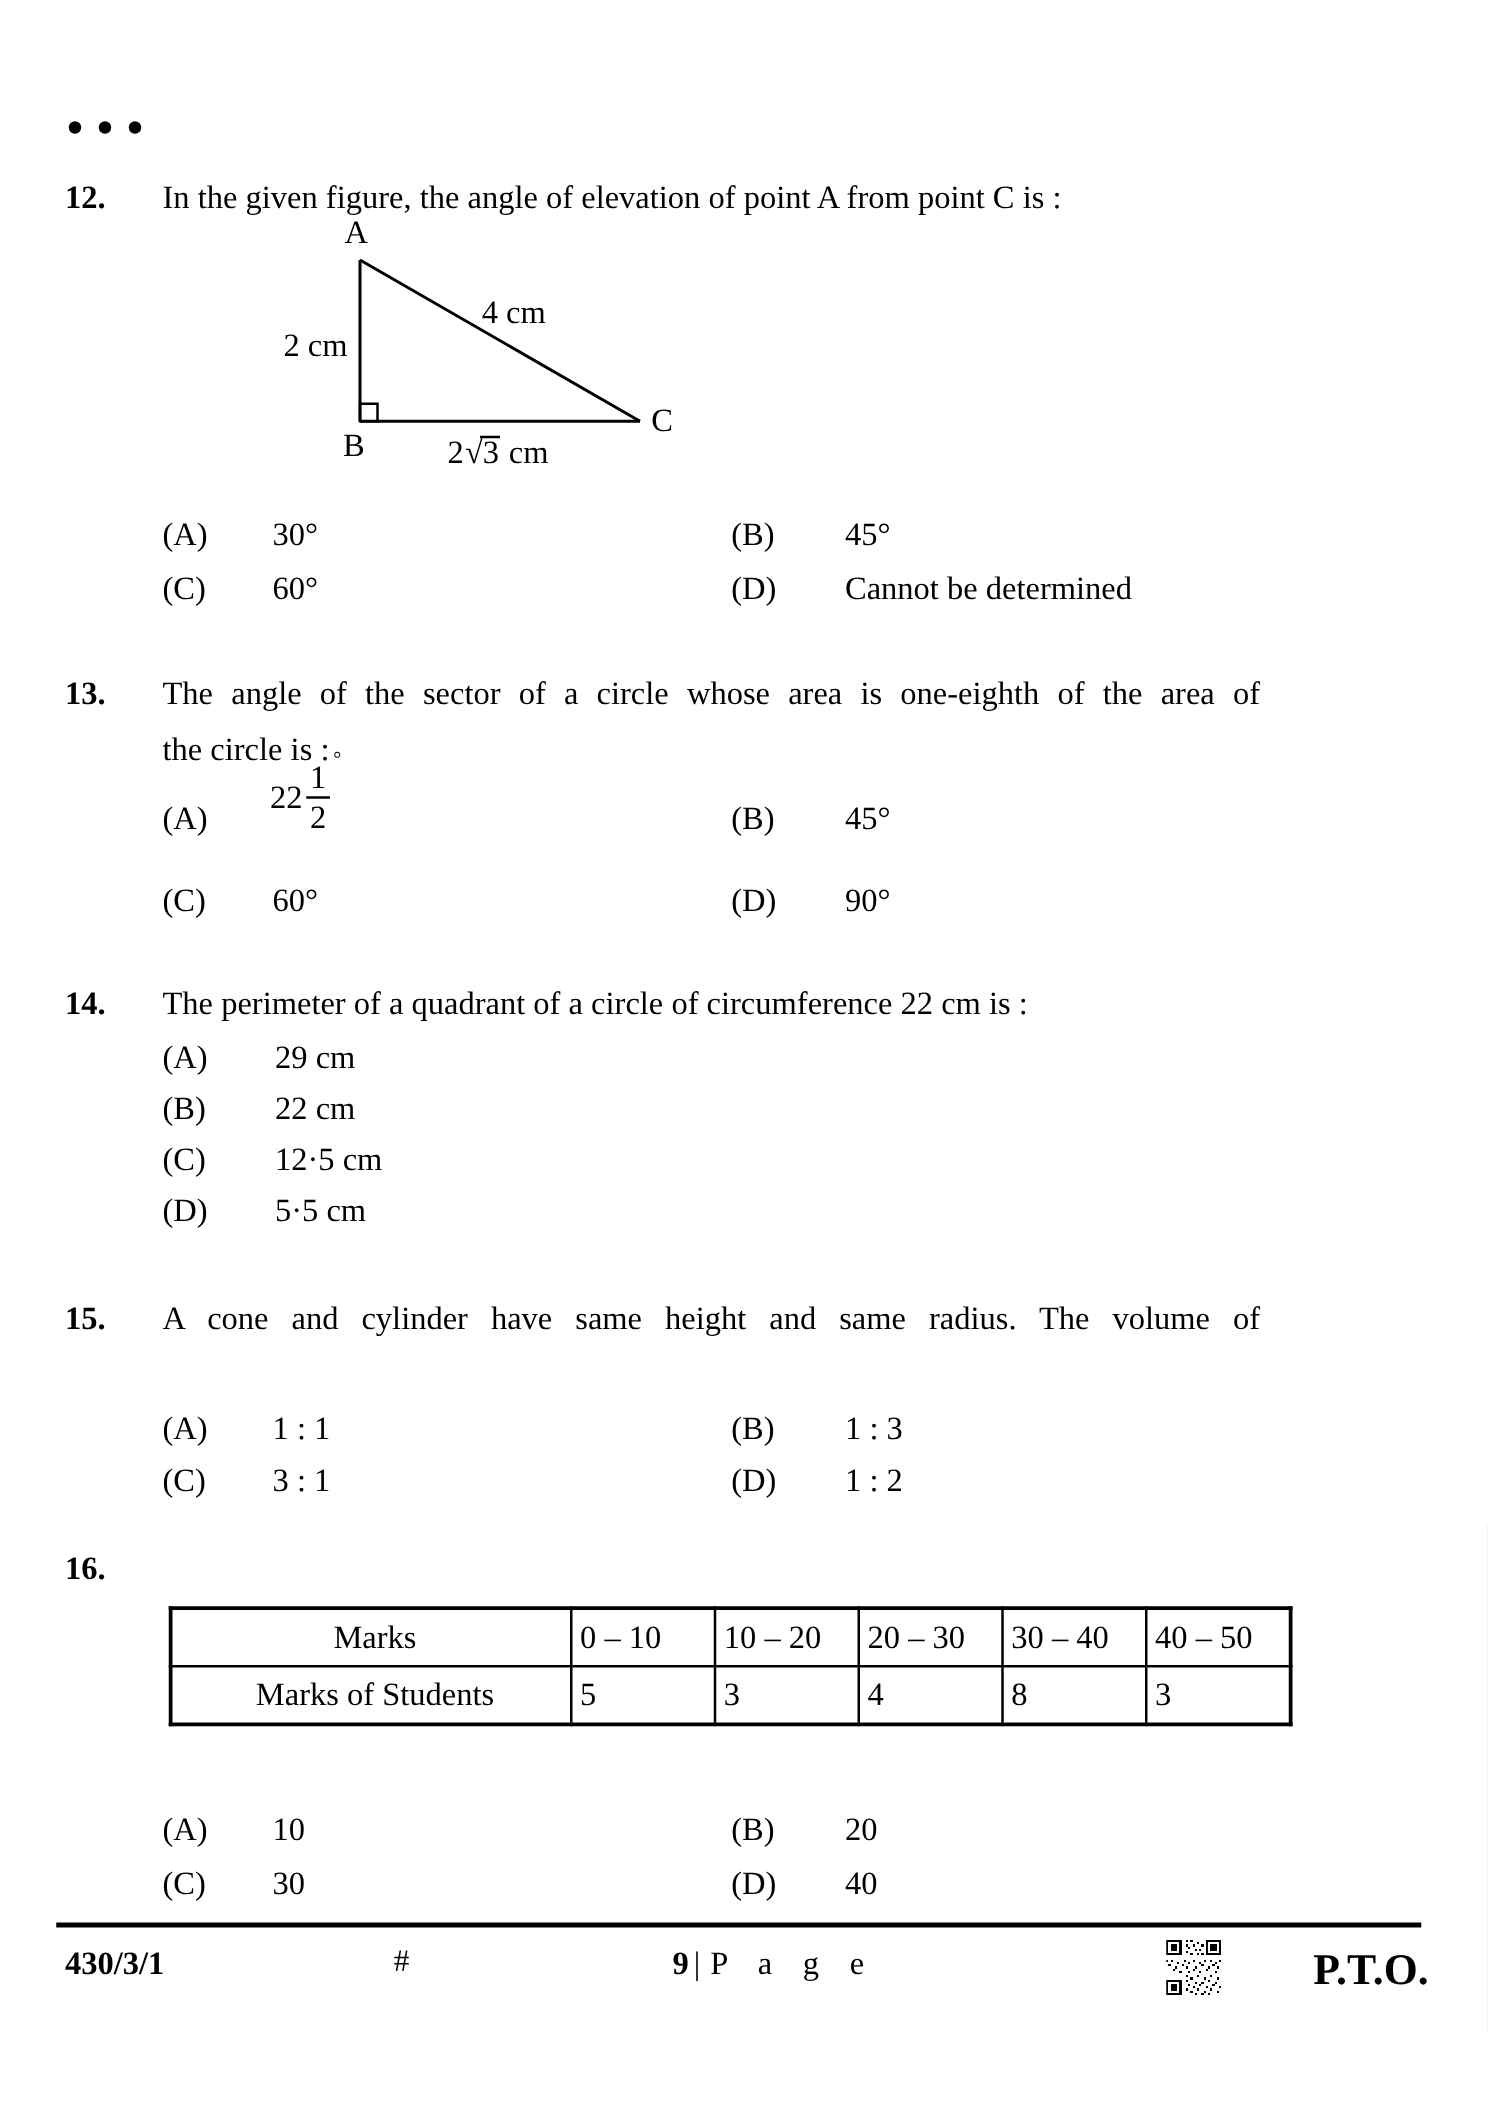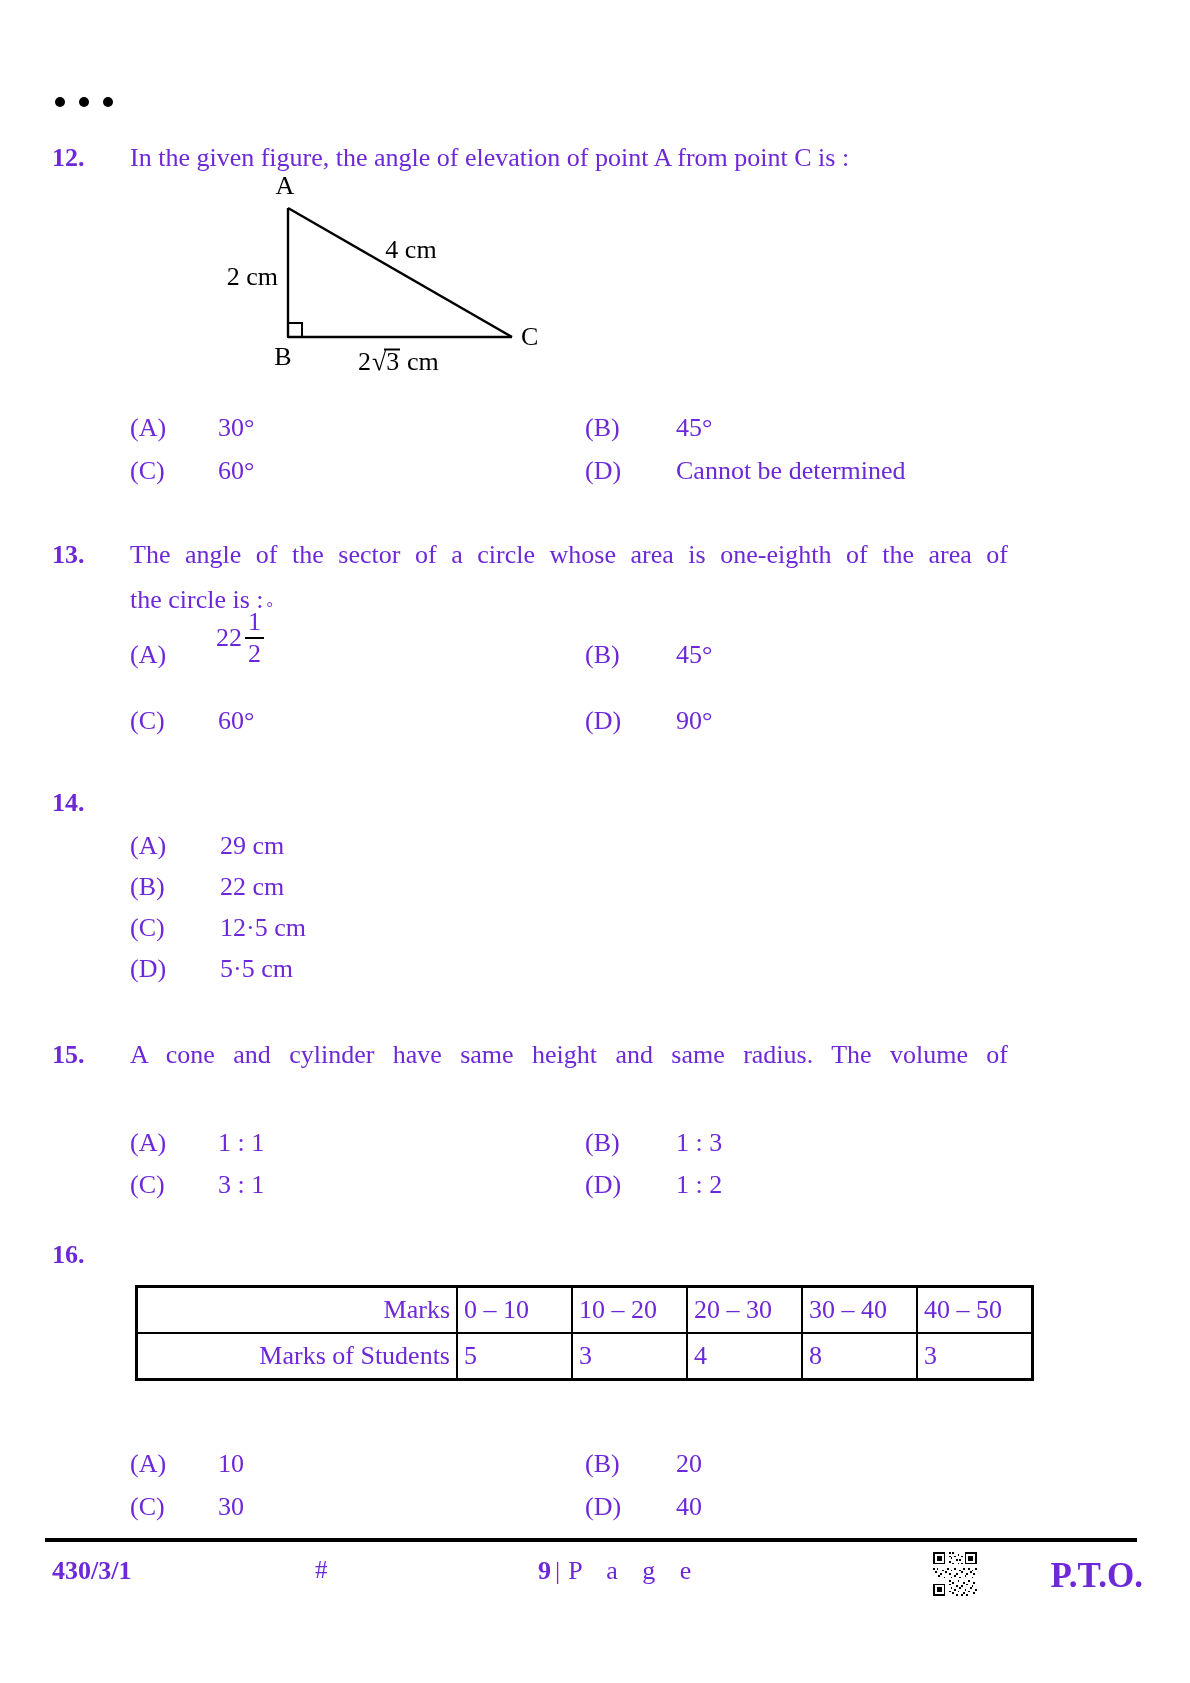--- a/index.html
+++ b/index.html
@@ -1,18 +1,18 @@
 <!DOCTYPE html>
 <html><head>
 <meta charset="utf-8">
 <style>
   html, body { margin:0; padding:0; background:#e8e8e8; }
   .page {
     position:relative; width:1190px; height:1683px; background:#ffffff;
-    font-family:"Liberation Serif","DejaVu Serif",serif; color:#6d28d9;
+    font-family:"Liberation Serif","DejaVu Serif",serif; color:#000000;
     overflow:hidden;
   }
   .dots { position:absolute; left:55px; top:97px; display:flex; gap:14px; }
   .dot { width:10px; height:10px; border-radius:50%; background:#000; }
 
   .qnum { position:absolute; left:52px; font-weight:bold; font-size:26px; line-height:30px; }
   .qtext { position:absolute; left:130px; width:878px; font-size:26px; line-height:30px; }
   .jline { text-align:justify; text-align-last:justify;font-family:Liberation Serif, serif; }
 
   .opt-letter { position:absolute; font-size:26px; line-height:30px; white-space:nowrap; }
@@ -22,21 +22,21 @@
   .fig-svg text { font-family:"Liberation Serif","DejaVu Serif",serif; font-size:26px; fill:#000; }
 
   .mixed-frac { position:absolute; left:216px; top:608px; display:flex; align-items:center; font-size:26px; }
   .frac-stack { display:inline-flex; flex-direction:column; align-items:center; position:relative; margin-left:3px; line-height:1.08; }
   .frac-num { border-bottom:2px solid #000; padding:0 3px 1px; }
   .frac-den { padding-top:1px; }
   .frac-deg { position:absolute; top:-9px; right:-9px; font-size:16px; }
 
   .marks-table { position:absolute; left:135px; top:1285px; border-collapse:collapse; border:3px solid #000; }
   .marks-table td { border:2px solid #000; font-size:26px; height:44px; text-align:left; padding:0 6px; }
-  .marks-table td.rowhead { text-align:right; padding-left:12px; width:300px; }
+  .marks-table td.rowhead { text-align:center; padding-left:12px; width:300px; }
   .marks-table td.cell { width:101px; }
 
   .footer-rule { position:absolute; left:45px; top:1538px; width:1092px; height:4px; background:#000; }
   .footer-code { position:absolute; left:52px;  top:1556px; font-weight:bold; font-size:26px; }
   .footer-hash { position:absolute; left:315px; top:1556px; font-size:25px; }
   .footer-page { position:absolute; left:538px; top:1556px; font-size:26px; display:flex; align-items:baseline; }
   .footer-page .num { font-weight:bold; }
   .footer-page .sep { margin:0 8px 0 4px; }
   .footer-page .word { letter-spacing:9px; }
   .footer-pto  { position:absolute; right:47px; top:1556px; font-weight:bold; font-size:35px; }
@@ -97,20 +97,21 @@
     </span>
   </div>
   <div class="opt-letter" style="left:585px;top:640px">(B)</div>
   <div class="opt-value" style="left:676px;top:640px">45°</div>
   <div class="opt-letter" style="left:130px;top:706px">(C)</div>
   <div class="opt-value" style="left:218px;top:706px">60°</div>
   <div class="opt-letter" style="left:585px;top:706px">(D)</div>
   <div class="opt-value" style="left:676px;top:706px">90°</div>
 
   <div class="qnum" style="top:788px">14.</div>
+  <div class="qtext" style="top:788px">The perimeter of a quadrant of a circle of circumference 22 cm is :</div>
 
   <div class="opt-letter" style="left:130px;top:831px">(A)</div>
   <div class="opt-value" style="left:220px;top:831px">29 cm</div>
   <div class="opt-letter" style="left:130px;top:872px">(B)</div>
   <div class="opt-value" style="left:220px;top:872px">22 cm</div>
   <div class="opt-letter" style="left:130px;top:913px">(C)</div>
   <div class="opt-value" style="left:220px;top:913px">12·5 cm</div>
   <div class="opt-letter" style="left:130px;top:954px">(D)</div>
   <div class="opt-value" style="left:220px;top:954px">5·5 cm</div>
 

